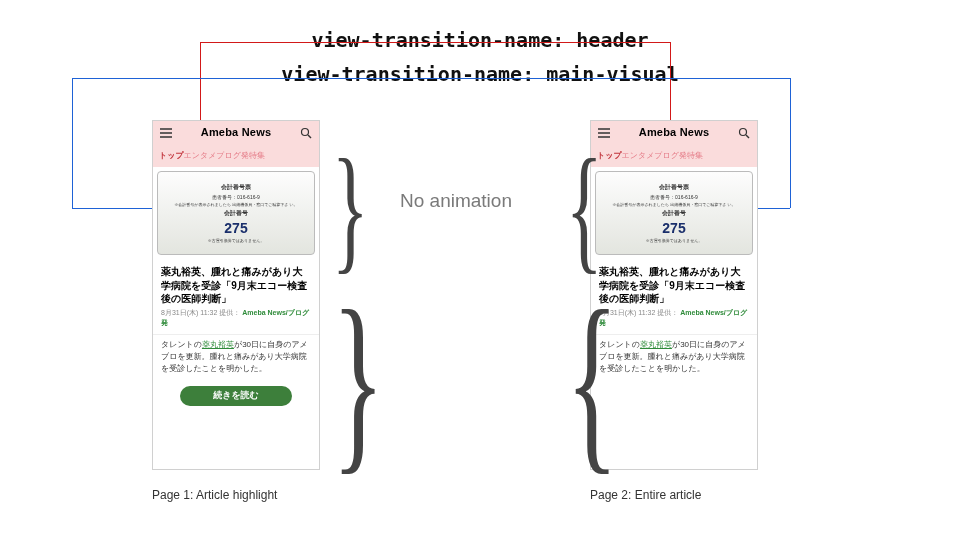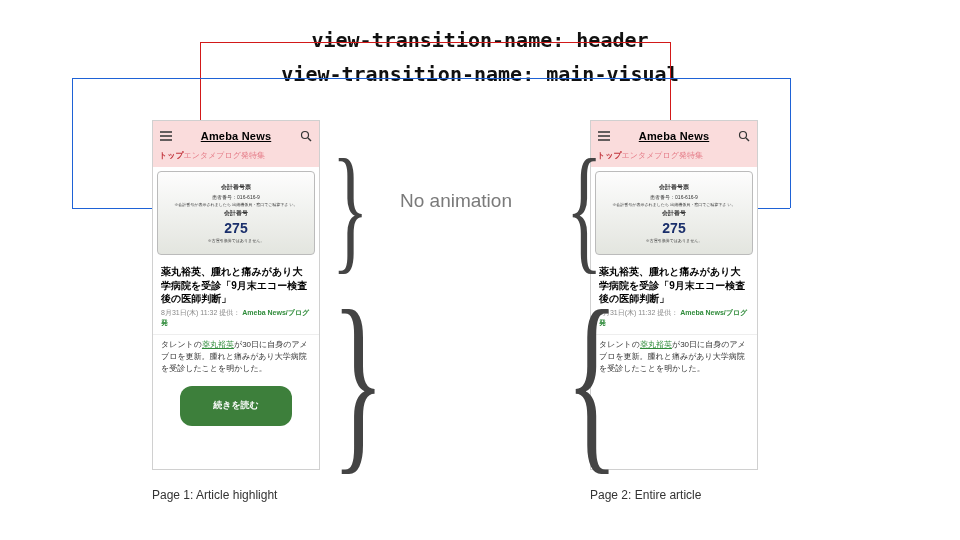--- a/index.html
+++ b/index.html
@@ -31,37 +31,37 @@
     height: 350px;
     background: #fff;
     border: 1px solid #d0d0d0;
     overflow: hidden;
     font-size: 8.5px;
   }
   .phone1 { left: 152px; }
   .phone2 { left: 590px; }
 
   .p-header { background: #fadcdc; padding: 5px 6px 0 6px; }
-  .p-topbar { display: flex; align-items: center; justify-content: space-between; height: 20px; text-decoration: underline; }
+  .p-topbar { display: flex; align-items: flex-start; justify-content: space-between; height: 20px; }
   .p-brand { font-weight: 700; font-size: 11px; letter-spacing: .2px; }
   .p-hamb, .p-search { width: 14px; height: 14px; display: flex; align-items: center; justify-content: center; }
   .p-tabs { display: flex; padding: 4px 0 6px 0; font-size: 8px; color: #e57b87; overflow: hidden; white-space: nowrap; }
   .p-tabs span:first-child { color: #c2353d; font-weight: 700; }
 
   .p-visual { height: 92px; padding: 4px; background: #fff; }
   .ticket { height: 100%; border: 1px solid #bbb; border-radius: 4px; background: linear-gradient(#fdfdfd,#e3e5df); display: flex; flex-direction: column; align-items: center; justify-content: center; gap: 2px; font-size: 6px; color: #333; }
   .ticket .tnum { font-size: 14px; font-weight: 700; color: #1a2f6b; }
   .ticket .tlbl { font-weight: 700; }
 
   .p-title { padding: 6px 8px 2px 8px; font-size: 10px; font-weight: 700; line-height: 1.35; }
   .p-meta { padding: 0 8px 6px 8px; font-size: 7px; color: #888; }
   .p-meta .src { color: #2f8b3a; font-weight: 700; }
   .p-body { padding: 4px 8px; font-size: 8px; color: #333; line-height: 1.55; border-top: 1px solid #eee; }
   .p-body .link { color: #2f8b3a; text-decoration: underline; }
-  .p-more { margin: 10px auto 0 auto; width: 112px; height: 40px; border-radius: 12px; background: #3d7f3b; color: #fff; display: flex; align-items: center; justify-content: center; font-size: 9px; font-weight: 700; }
+  .p-more { margin: 10px auto 0 auto; width: 112px; height: 20px; border-radius: 12px; background: #3d7f3b; color: #fff; display: flex; align-items: center; justify-content: center; font-size: 9px; font-weight: 700; }
   .p-body2 { padding: 6px 8px 0 8px; font-size: 8px; color: #333; line-height: 1.55; }
 
   .brace { position: absolute; width: 26px; font-size: 40px; color: #444; font-family: Georgia, serif; line-height: 1; transform: scaleX(.55); }
 
   .label { position: absolute; font-size: 19px; color: #444; }
   .label.bold { font-weight: 700; color: #222; }
   .caption { position: absolute; font-size: 12px; color: #333; margin-top: 10px; }
 </style>
 </head>
 <body>

